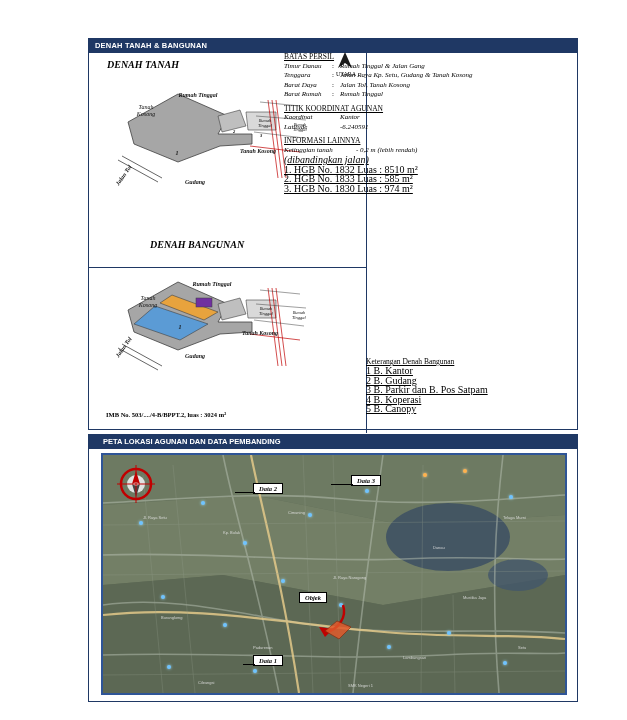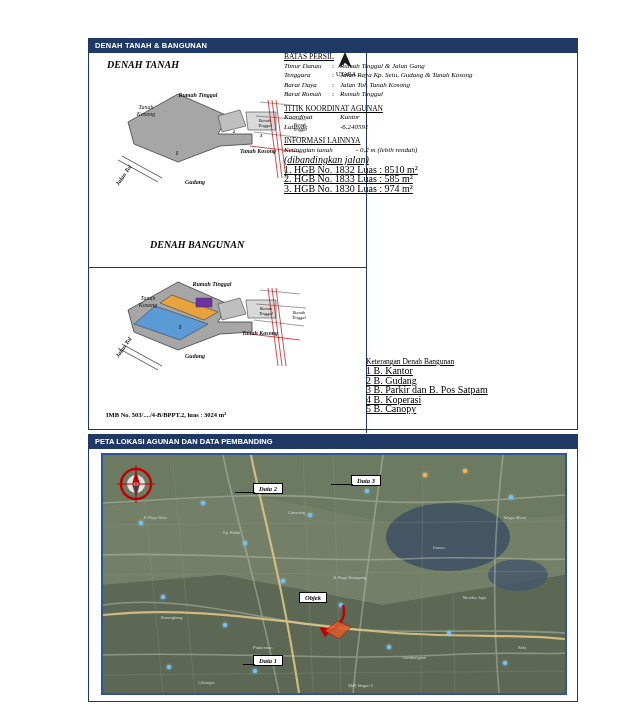--- a/index.html
+++ b/index.html
@@ -21,21 +21,21 @@
   .rcol{position:absolute;left:284px;top:52px;width:200px;font-size:7.5px;line-height:9.5px;}
   .hdr{font-weight:normal;text-decoration:underline;font-size:7.5px;}
   .row{display:flex;font-size:7px;line-height:9.5px;}
   .row .k{width:48px;flex:0 0 48px;font-style:italic;}
   .row .c{width:8px;flex:0 0 8px;}
   .row .v{flex:1;font-style:italic;}
   .ln{font-size:10px;line-height:9.5px;text-decoration:underline;}
 
   
   .mapsheet{position:absolute;left:88px;top:434px;width:490px;height:268px;border:1px solid #1f3864;box-sizing:border-box;}
-  .mapbar{position:absolute;left:0;top:0;width:100%;height:14px;background:#1f3864;color:#fff;font-family:"Liberation Sans",sans-serif;font-size:7.5px;font-weight:bold;line-height:14px;padding-left:6px;box-sizing:border-box;}
+  .mapbar{position:absolute;left:0;top:0;width:100%;height:14px;background:#1f3864;color:#fff;font-family:"Liberation Sans",sans-serif;font-size:7.5px;font-weight:bold;line-height:14px;padding-left:14px;box-sizing:border-box;}
   .mapimg{position:absolute;left:12px;top:18px;width:466px;height:242px;border:2px solid #2f5597;box-sizing:border-box;overflow:hidden;background:#6f7f63;}
 
   .callout{position:absolute;background:#fff;border:1px solid #000;font-family:"Liberation Serif",serif;font-size:6.5px;font-style:italic;font-weight:bold;padding:1px 5px;}
   .cline{position:absolute;background:#000;height:1px;}
 
   .dot{position:absolute;width:4px;height:4px;border-radius:50%;background:#6fc3ff;box-shadow:0 0 3px #9fe0ff;}
   .dot.o{background:#ffb24d;box-shadow:0 0 3px #ffd9a0;}
   .maptxt{position:absolute;color:#e8e8e8;font-family:"Liberation Sans",sans-serif;font-size:4px;opacity:.8;white-space:nowrap;}
 </style>
 </head>

